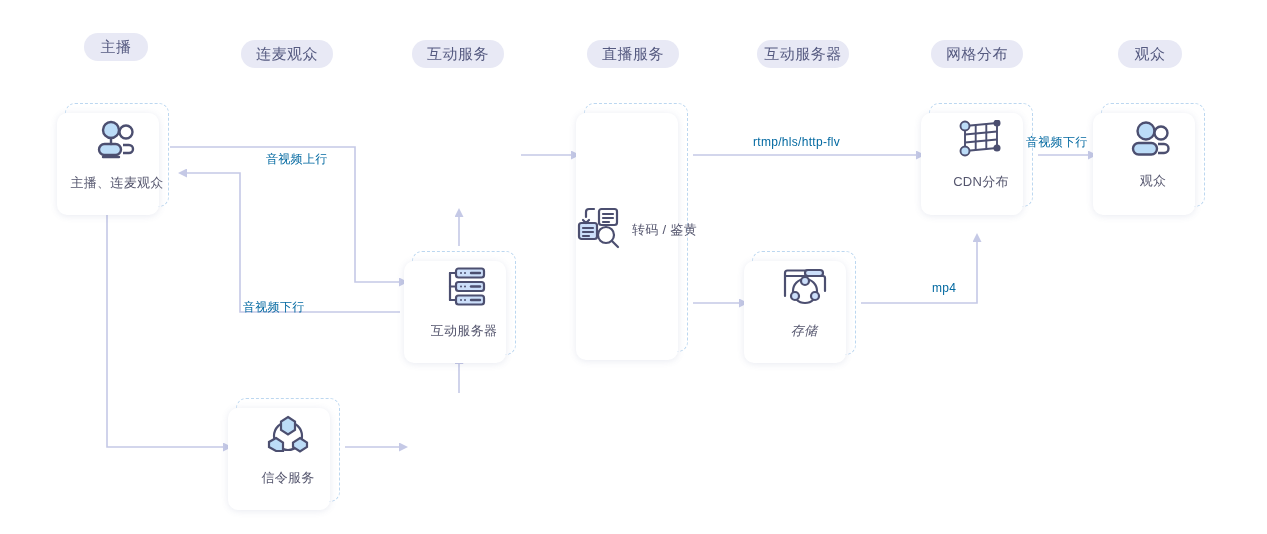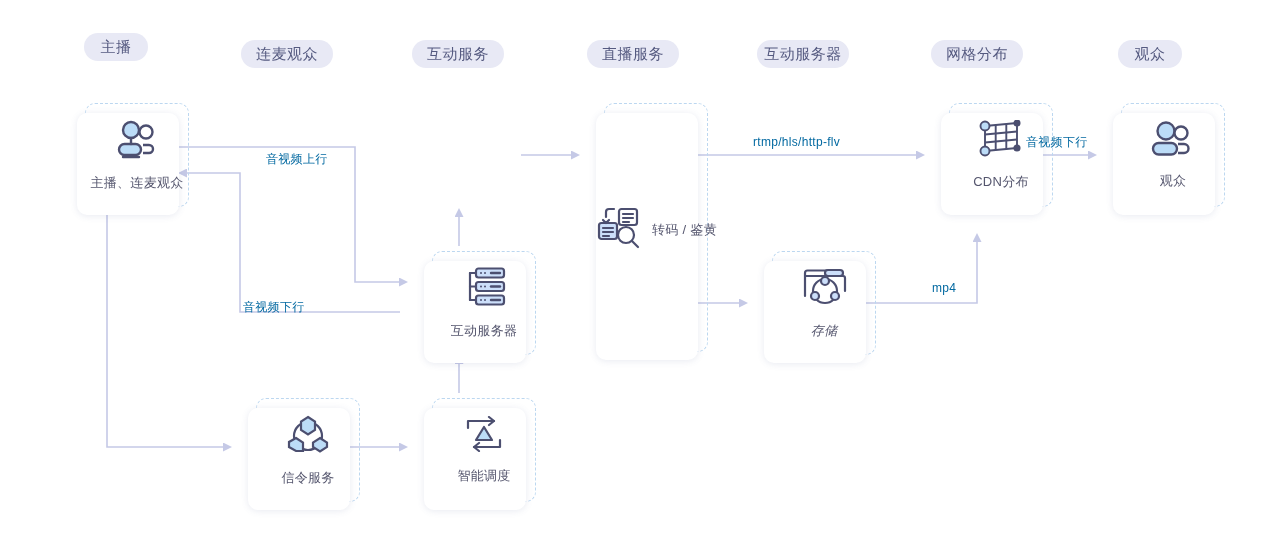--- a/index.html
+++ b/index.html
@@ -35,21 +35,20 @@
     letter-spacing: 0.5px;
     white-space: nowrap;
   }
 
   
   .node {
     position: absolute;
     border: 1px dashed #bcd7f0;
     border-radius: 10px;
     background: transparent;
-    margin-left: 20px;
   }
   .node .card {
     position: absolute;
     left: -9px; top: 9px;
     width: 100%; height: 100%;
     background: #ffffff;
     border-radius: 10px;
     box-shadow: 0 1px 7px rgba(80,95,150,0.13);
   }
   .node .inner {
@@ -194,37 +193,20 @@
             <circle cx="19" cy="33" r="1" fill="#4c4f70" stroke="none"></circle>
             <circle cx="23" cy="33" r="1" fill="#4c4f70" stroke="none"></circle>
             <path d="M29,33 h9" stroke-width="2.4"></path>
           </g>
         </svg>
       </span>
       <span class="node-label">互动服务器</span>
     </div>
   </div>
 
-  <div class="node" style="left:412px; top:398px; width:104px; height:104px;">
-    <div class="card"></div>
-    <div class="inner">
-      <span class="ico">
-        <svg width="42" height="36" viewBox="0 0 42 36">
-          <g stroke="#4c4f70" stroke-width="2.2" fill="none" stroke-linecap="round" stroke-linejoin="round">
-            <path d="M5,12 L5,5 L31,5"></path>
-            <path d="M26,1 L31,5 L26,9"></path>
-            <path d="M37,24 L37,31 L11,31"></path>
-            <path d="M16,27 L11,31 L16,35"></path>
-            <polygon points="21,11 29,24 13,24" fill="#bcdcf7"></polygon>
-          </g>
-        </svg>
-      </span>
-      <span class="node-label">智能调度</span>
-    </div>
-  </div>
 
   <div class="node tall" style="left:584px; top:103px; width:104px; height:249px;">
     <div class="card"></div>
     <div class="inner">
       <div class="cell">
         <span class="ico">
           <svg width="46" height="42" viewBox="0 0 46 42">
             <g stroke="#4c4f70" stroke-width="2.2" fill="none" stroke-linecap="round" stroke-linejoin="round">
               <rect x="24" y="2" width="18" height="16" rx="2.5" fill="#ffffff"></rect>
               <path d="M28,7 h10 M28,11 h10 M28,15 h6"></path>

